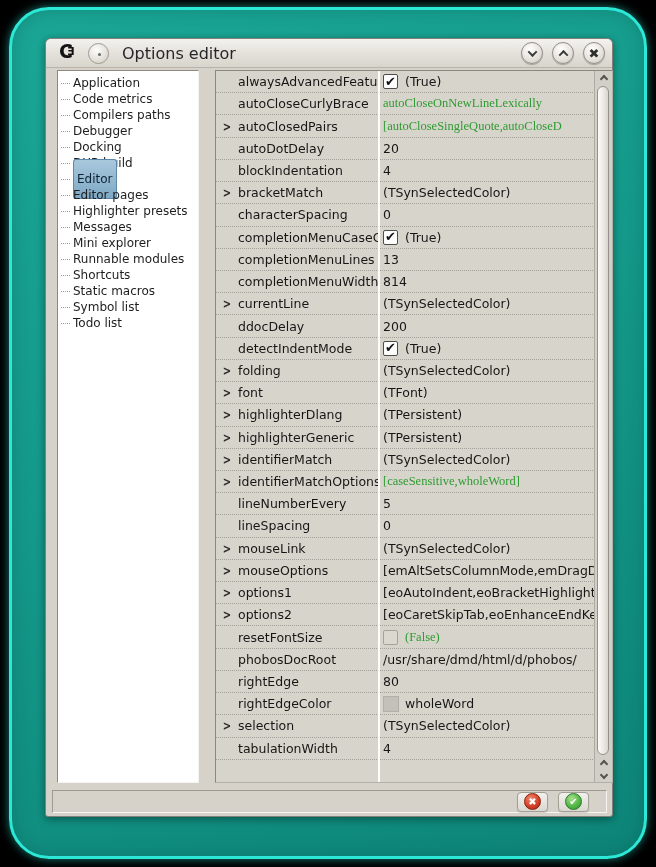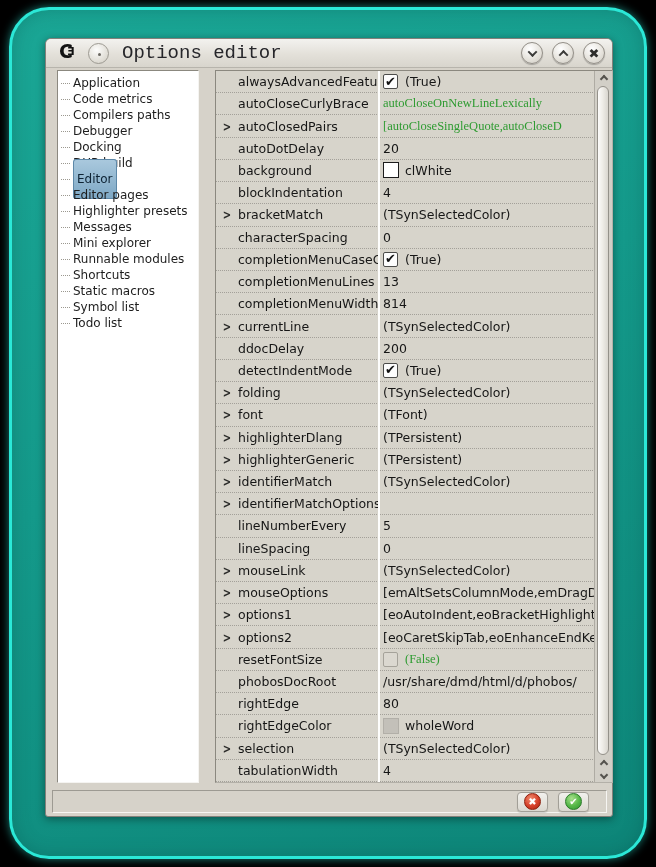--- a/index.html
+++ b/index.html
@@ -22,21 +22,21 @@
     background:linear-gradient(#f3f2ef 0%,#e3e0d9 55%,#d8d5cd 100%);
     border-bottom:1px solid #b7b4ac; border-radius:5px 5px 0 0; padding:0 7px 0 13px; }
   .app-icon { position:relative; width:22px; height:20px; margin-right:7px; }
   .app-icon .c-outer { position:absolute; left:0; top:-3px; font-size:19px; font-weight:bold; color:#121212; }
   .app-icon .c-inner { position:absolute; left:8px; top:2px; font-size:11px; font-weight:bold; color:#121212; }
   .menu-button { width:21px; height:21px; border-radius:50%; margin-right:13px;
     background:radial-gradient(circle at 40% 32%,#fdfdfc,#dedbd3 70%,#ccc9c1);
     border:1px solid #9d9a92; position:relative; }
   .menu-button::after { content:""; position:absolute; left:9px; top:9px; width:3px; height:3px;
     border-radius:50%; background:#6a6761; }
-  .title-text { font-size:19px; color:#26262a; flex:1;font-family:Liberation Mono, monospace; }
+  .title-text { font-size:16px; color:#26262a; flex:1; }
   .win-btn { width:22px; height:22px; border-radius:50%; margin-left:9px;
     background:radial-gradient(circle at 40% 30%,#ffffff,#e4e1da 60%,#ccc9c1);
     border:1px solid #938f88; display:flex; align-items:center; justify-content:center;
     box-shadow:0 1px 1px rgba(0,0,0,.25); }
   .chev { width:7px; height:7px; border-left:2px solid #3c3c3a; border-top:2px solid #3c3c3a; }
   .chev.up { transform:rotate(45deg) translate(1px,1px); }
   .chev.down { transform:rotate(-135deg) translate(1px,1px); }
   .x-glyph { font-size:13px; font-weight:bold; color:#2e2e2c; line-height:1; }
 
   
@@ -171,28 +171,20 @@
         </div>
         <div class="prow">
           <div class="gutter"></div>
           <div class="pname">autoDotDelay</div>
           <div class="pvalue">
             <span class="">20</span>
           </div>
         </div>
         <div class="prow">
           <div class="gutter"></div>
-          <div class="pname">background</div>
-          <div class="pvalue">
-            <span class="swatch" style="background: rgb(255, 255, 255); border: 1px solid rgb(28, 28, 28);"></span>
-            <span class="">clWhite</span>
-          </div>
-        </div>
-        <div class="prow">
-          <div class="gutter"></div>
           <div class="pname">blockIndentation</div>
           <div class="pvalue">
             <span class="">4</span>
           </div>
         </div>
         <div class="prow">
           <div class="gutter">
             <span class="expander">&gt;</span>
           </div>
           <div class="pname">bracketMatch</div>
@@ -300,20 +292,23 @@
           <div class="pname">identifierMatch</div>
           <div class="pvalue">
             <span class="">(TSynSelectedColor)</span>
           </div>
         </div>
         <div class="prow">
           <div class="gutter">
             <span class="expander">&gt;</span>
           </div>
           <div class="pname">identifierMatchOptions</div>
+          <div class="pvalue">
+            <span class="green">[caseSensitive,wholeWord]</span>
+          </div>
         </div>
         <div class="prow">
           <div class="gutter"></div>
           <div class="pname">lineNumberEvery</div>
           <div class="pvalue">
             <span class="">5</span>
           </div>
         </div>
         <div class="prow">
           <div class="gutter"></div>

